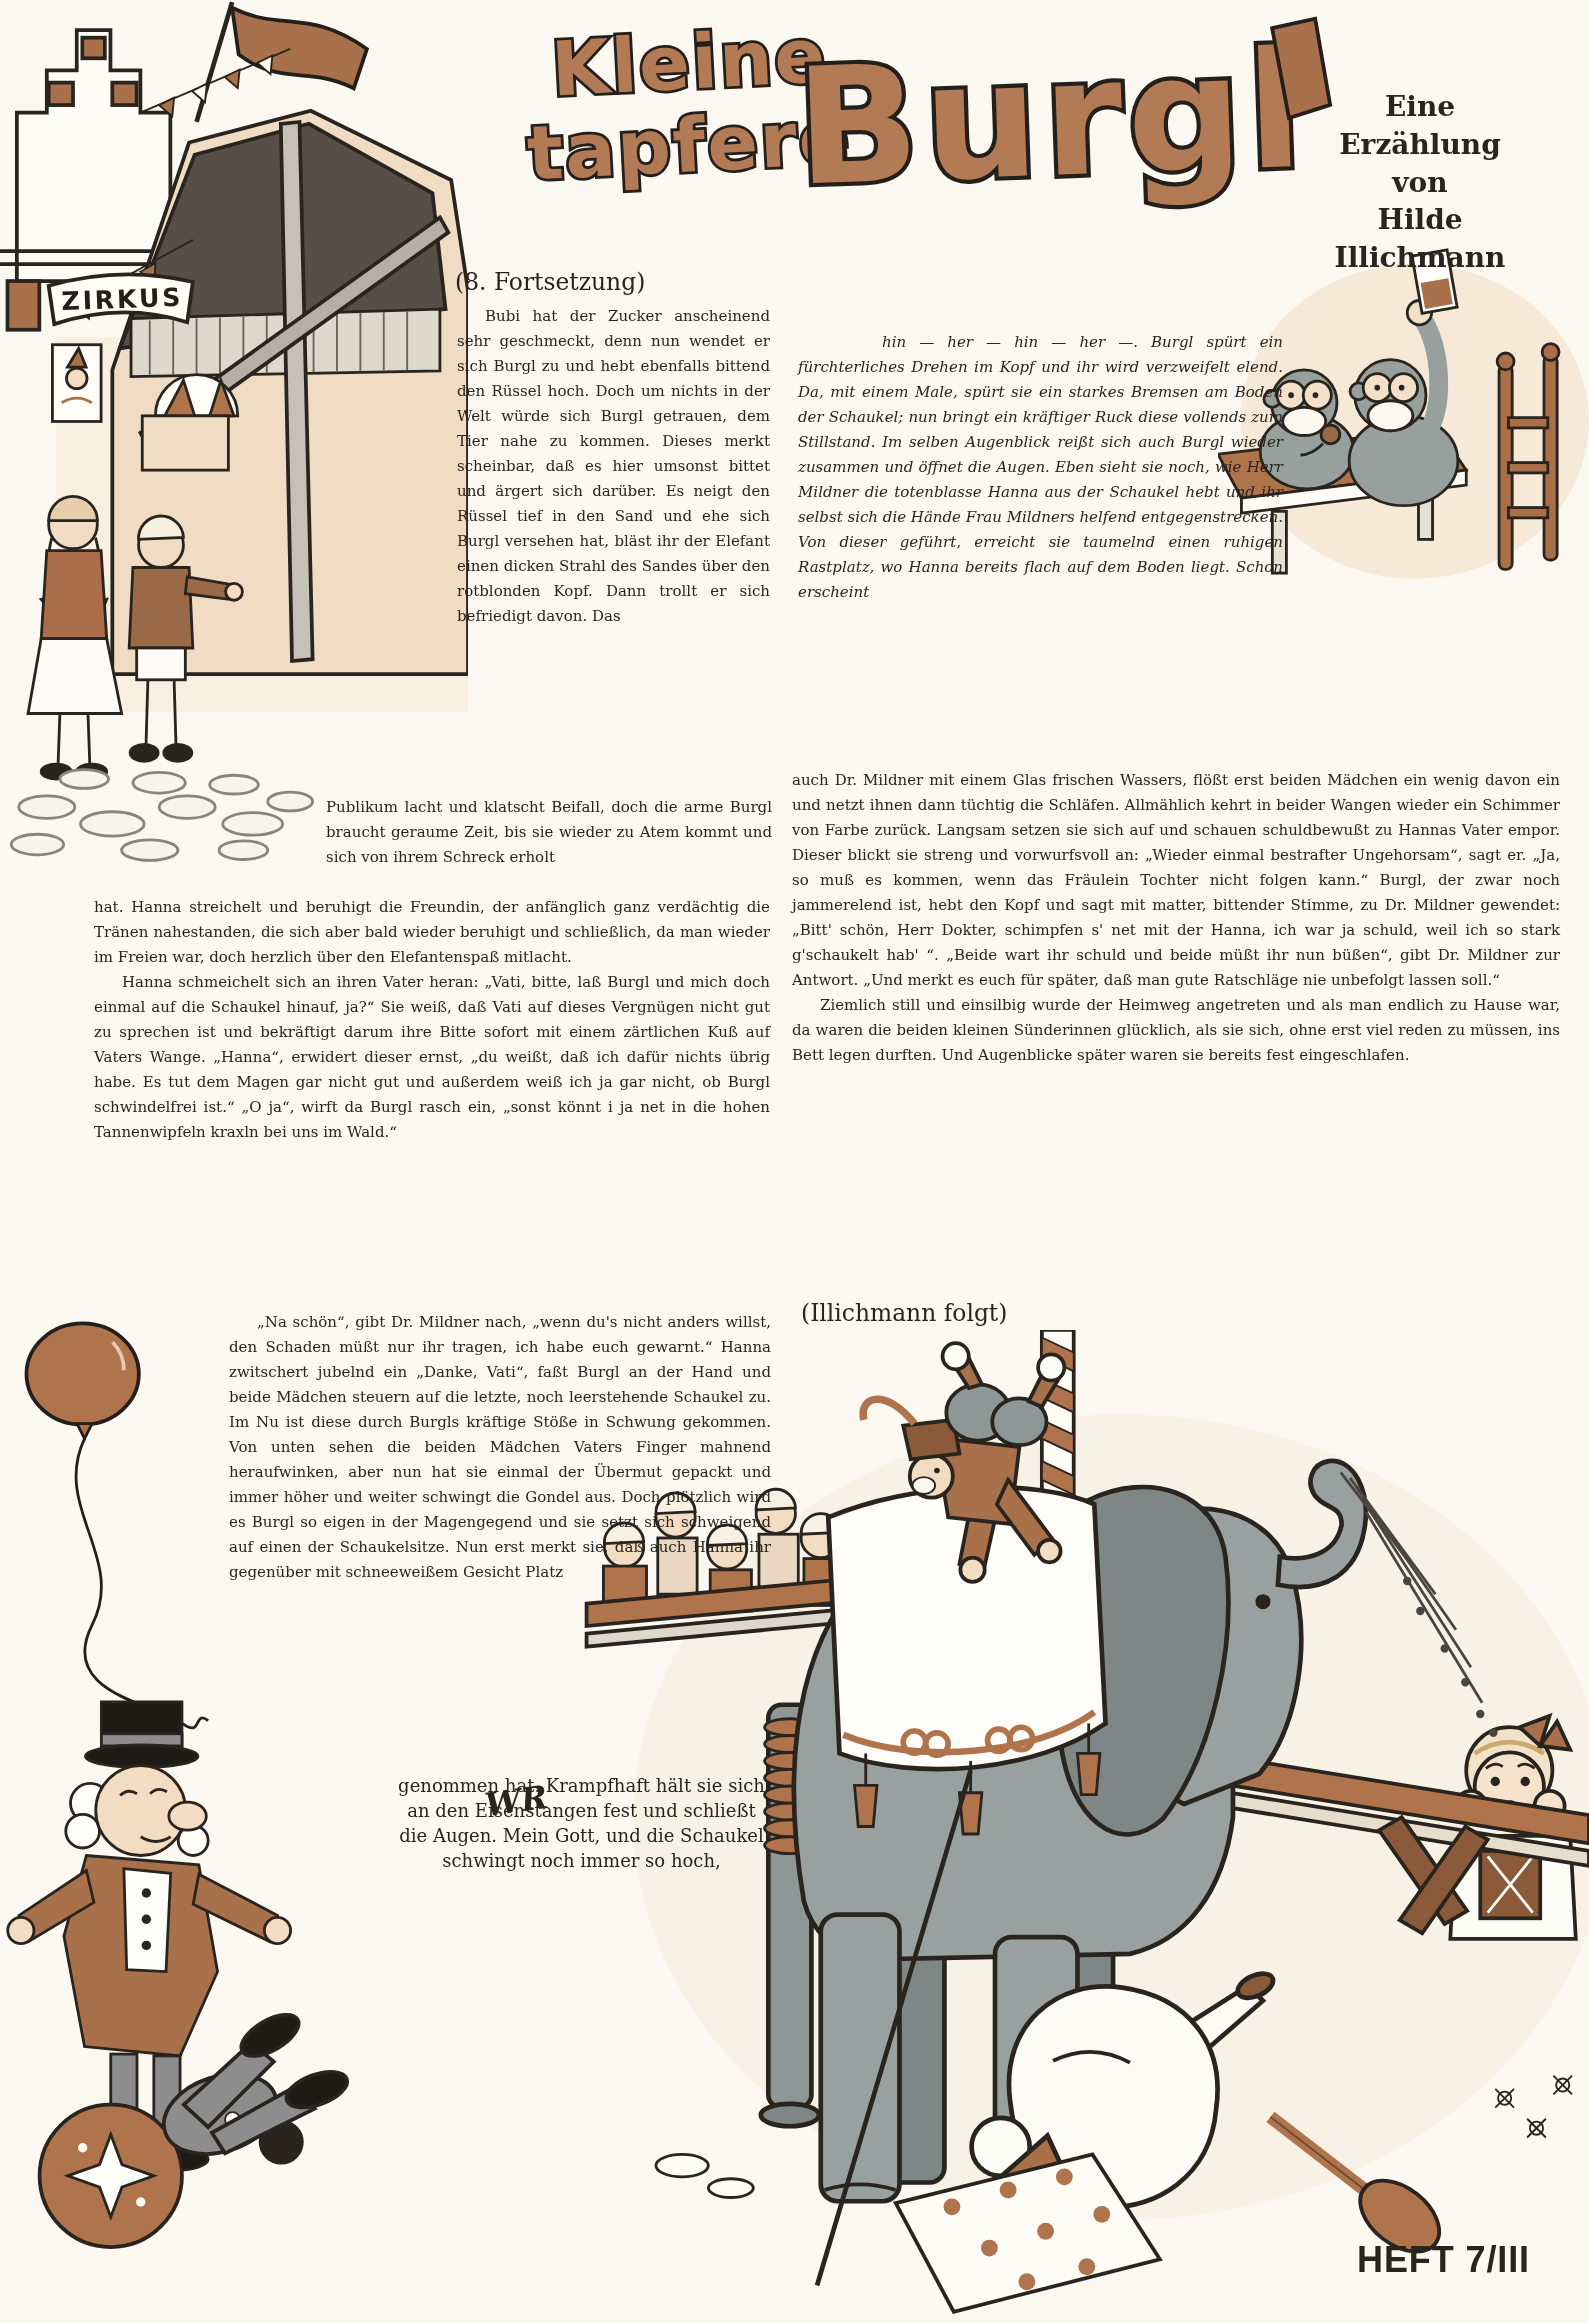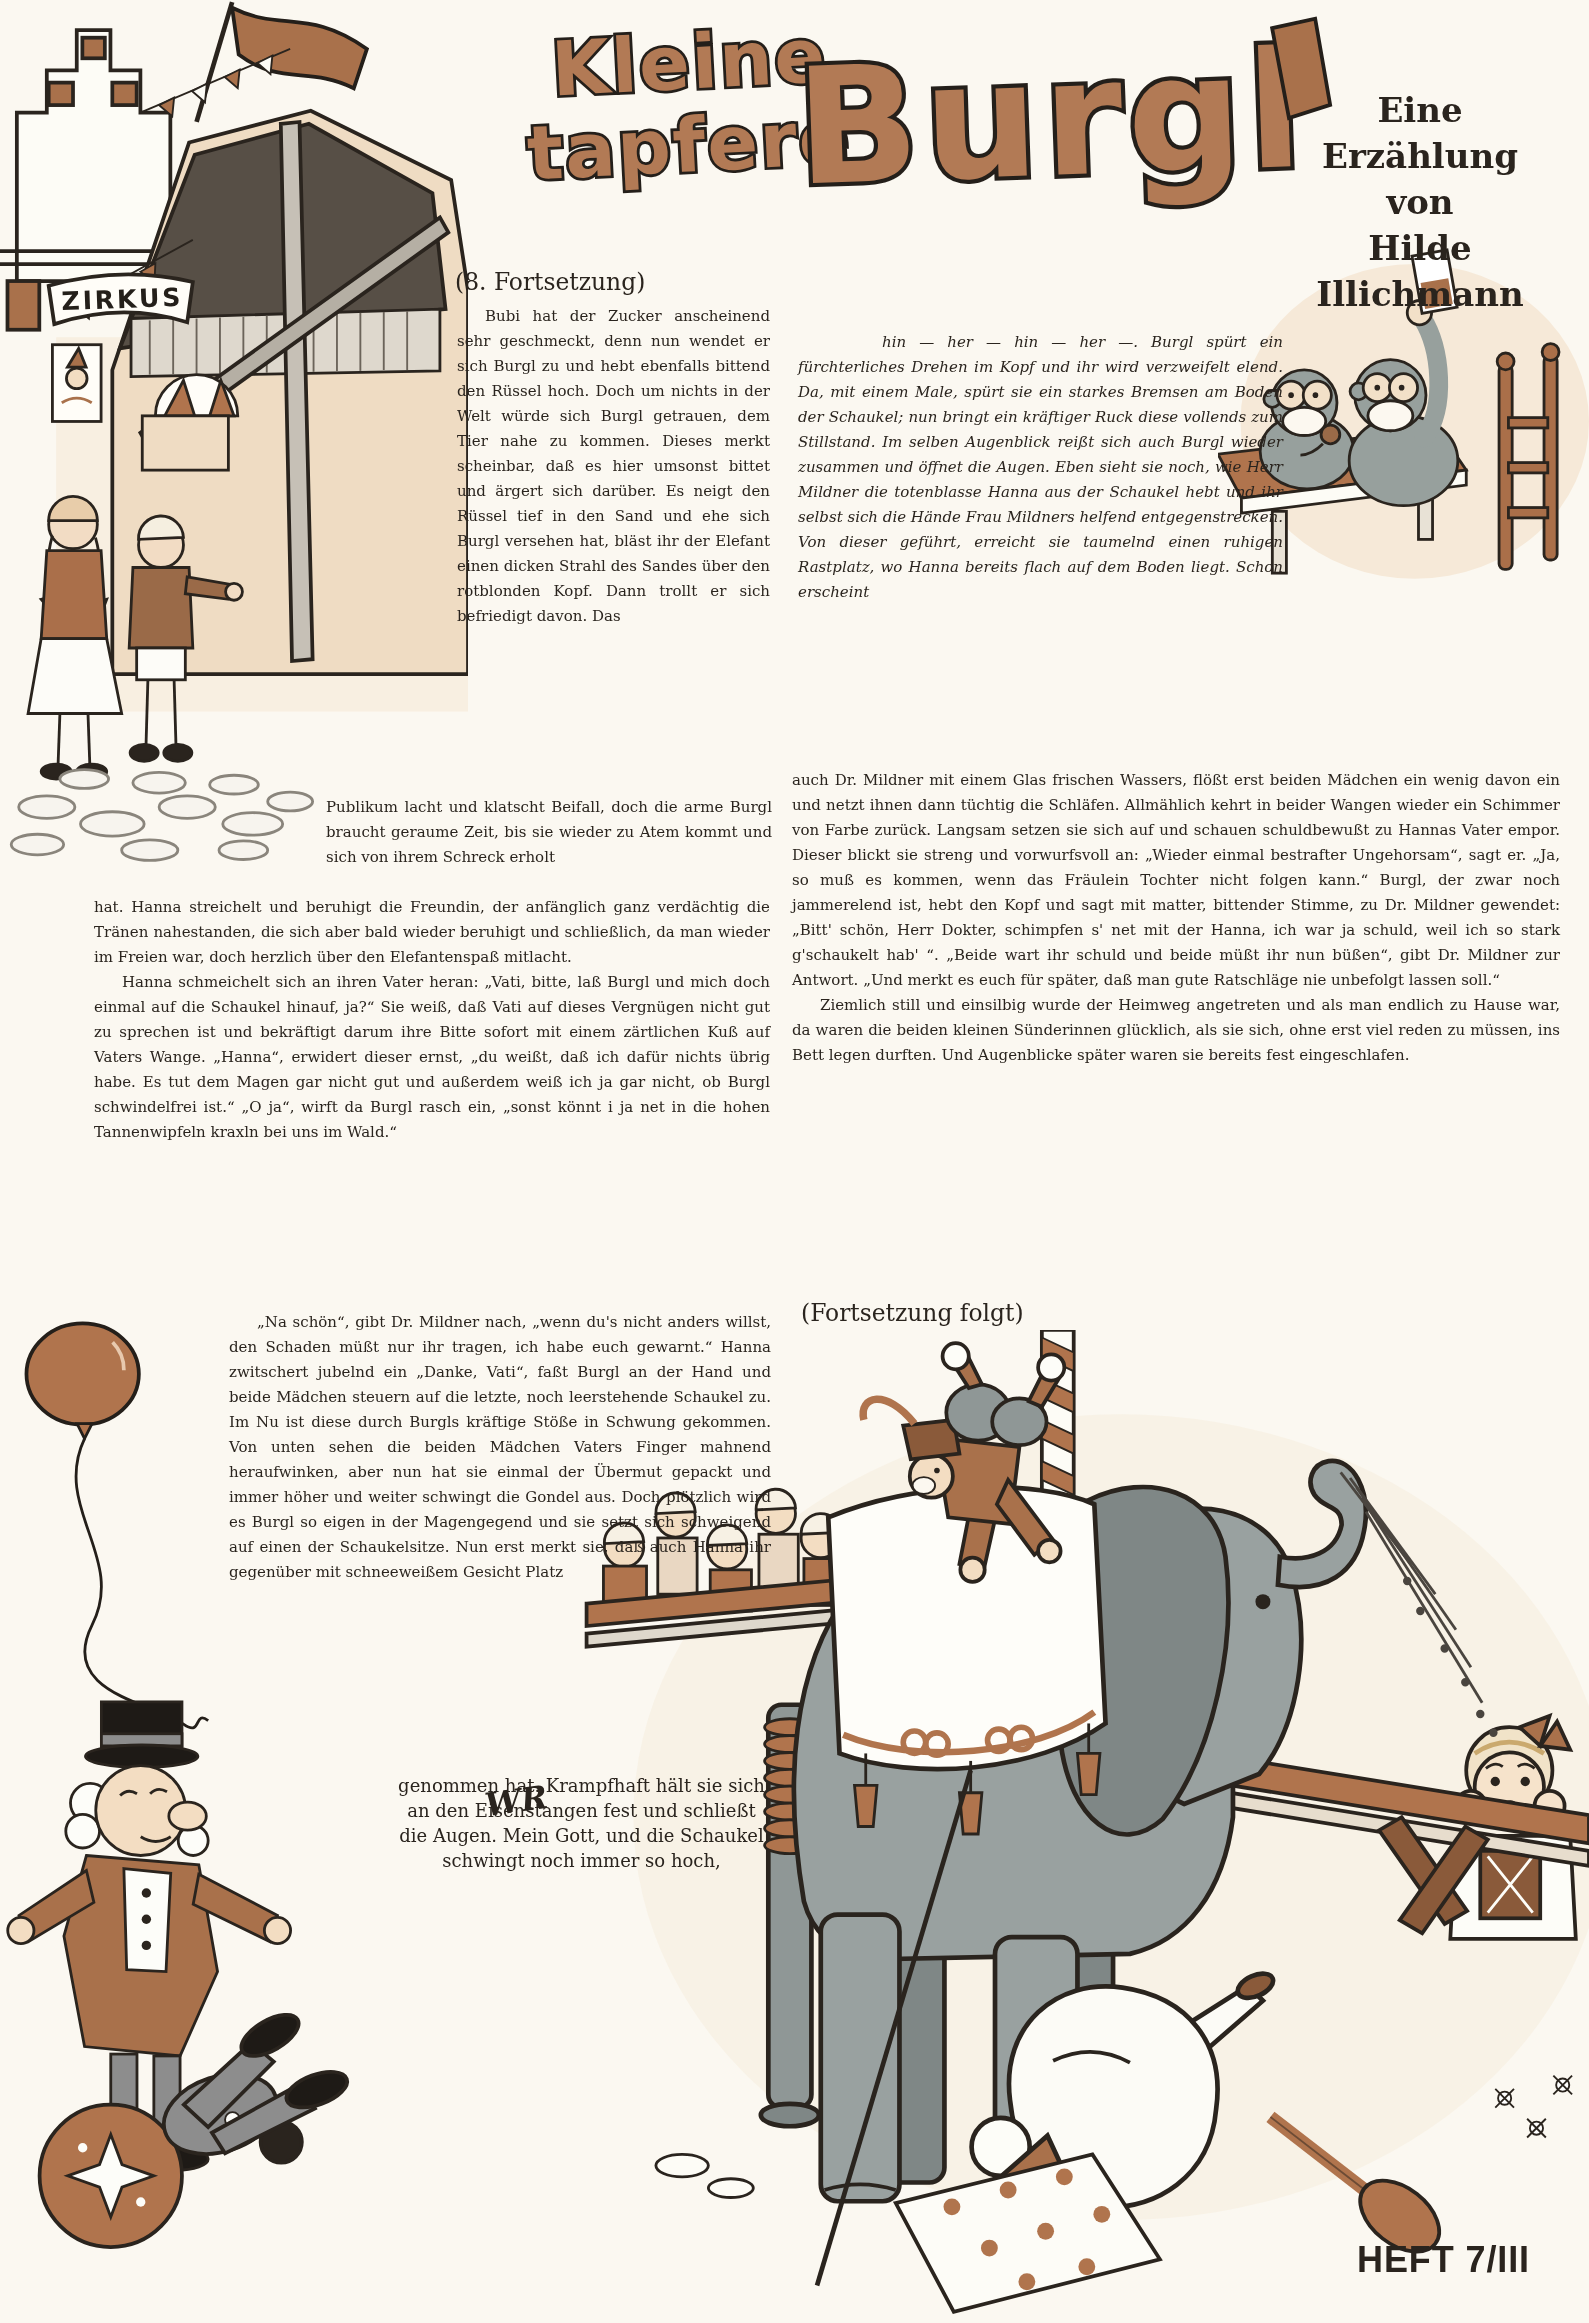--- a/index.html
+++ b/index.html
@@ -3,21 +3,21 @@
 <meta charset="utf-8">
 <style>
   html,body{margin:0;padding:0;background:#d8d4cc;}
   .page{position:relative;width:1589px;height:2324px;background:#fbf8f1;overflow:hidden;
         font-family:"DejaVu Serif", serif;color:#2a241e;}
   .abs{position:absolute;}
   .txt{font-size:15px;line-height:25px;text-align:justify;z-index:2;}
   .txt p{margin:0;}
   .txt p.ind{text-indent:28px;}
   .deco{z-index:1;}
-  .byline{font-weight:bold;font-size:34px;line-height:1.35;text-align:center;z-index:2;}
+  .byline{font-weight:bold;font-size:28px;line-height:1.35;text-align:center;z-index:2;}
   .small-label{font-size:23.4px;z-index:2;}
   .footer{font-family:"Liberation Sans", sans-serif;font-weight:bold;font-size:36px;
           letter-spacing:0.9px;z-index:3;}
   .signature{font-style:italic;font-weight:bold;font-size:32px;transform:rotate(-8deg);z-index:2;}
   .tail{font-size:18px;line-height:25px;text-align:center;z-index:2;}
   svg{display:block;}
   .title-svg text{font-family:"DejaVu Sans", sans-serif;font-weight:bold;
        fill:#b27a55;stroke:#241f1a;paint-order:stroke fill;}
   .zirkus-text{font-family:"DejaVu Sans", sans-serif;font-weight:bold;font-size:27px;
        letter-spacing:3px;fill:#241f1a;}
@@ -459,20 +459,20 @@
 
   <div class="abs txt" style="left:798px;top:330px;width:485px;font-style:italic;">
     <p style="text-indent:84px;">hin — her — hin — her —. Burgl spürt ein fürchterliches Drehen im Kopf und ihr wird verzweifelt elend. Da, mit einem Male, spürt sie ein starkes Bremsen am Boden der Schaukel; nun bringt ein kräftiger Ruck diese vollends zum Stillstand. Im selben Augenblick reißt sich auch Burgl wieder zusammen und öffnet die Augen. Eben sieht sie noch, wie Herr Mildner die totenblasse Hanna aus der Schaukel hebt und ihr selbst sich die Hände Frau Mildners helfend entgegenstrecken. Von dieser geführt, erreicht sie taumelnd einen ruhigen Rastplatz, wo Hanna bereits flach auf dem Boden liegt. Schon erscheint</p>
   </div>
 
   <div class="abs txt" style="left:792px;top:748px;width:768px;margin-top:20px;">
     <p>auch Dr. Mildner mit einem Glas frischen Wassers, flößt erst beiden Mädchen ein wenig davon ein und netzt ihnen dann tüchtig die Schläfen. Allmählich kehrt in beider Wangen wieder ein Schimmer von Farbe zurück. Langsam setzen sie sich auf und schauen schuldbewußt zu Hannas Vater empor. Dieser blickt sie streng und vorwurfsvoll an: „Wieder einmal bestrafter Ungehorsam“, sagt er. „Ja, so muß es kommen, wenn das Fräulein Tochter nicht folgen kann.“ Burgl, der zwar noch jammerelend ist, hebt den Kopf und sagt mit matter, bittender Stimme, zu Dr. Mildner gewendet: „Bitt' schön, Herr Dokter, schimpfen s' net mit der Hanna, ich war ja schuld, weil ich so stark g'schaukelt hab' “. „Beide wart ihr schuld und beide müßt ihr nun büßen“, gibt Dr. Mildner zur Antwort. „Und merkt es euch für später, daß man gute Ratschläge nie unbefolgt lassen soll.“</p>
     <p class="ind">Ziemlich still und einsilbig wurde der Heimweg angetreten und als man endlich zu Hause war, da waren die beiden kleinen Sünderinnen glücklich, als sie sich, ohne erst viel reden zu müssen, ins Bett legen durften. Und Augenblicke später waren sie bereits fest eingeschlafen.</p>
   </div>
 
-  <div class="abs small-label" style="left:801px;top:1299px;">(Fortsetzung folgt)</div>
+  <div class="abs small-label" style="left:801px;top:1299px;">(Illichmann folgt)</div>
 
   <div class="abs signature" style="left:485px;top:1782px;">WR</div>
 
   <div class="abs footer" style="left:1357px;top:2239px;">HEFT 7/III</div>
 
 </div>
 
 
 </body></html>

